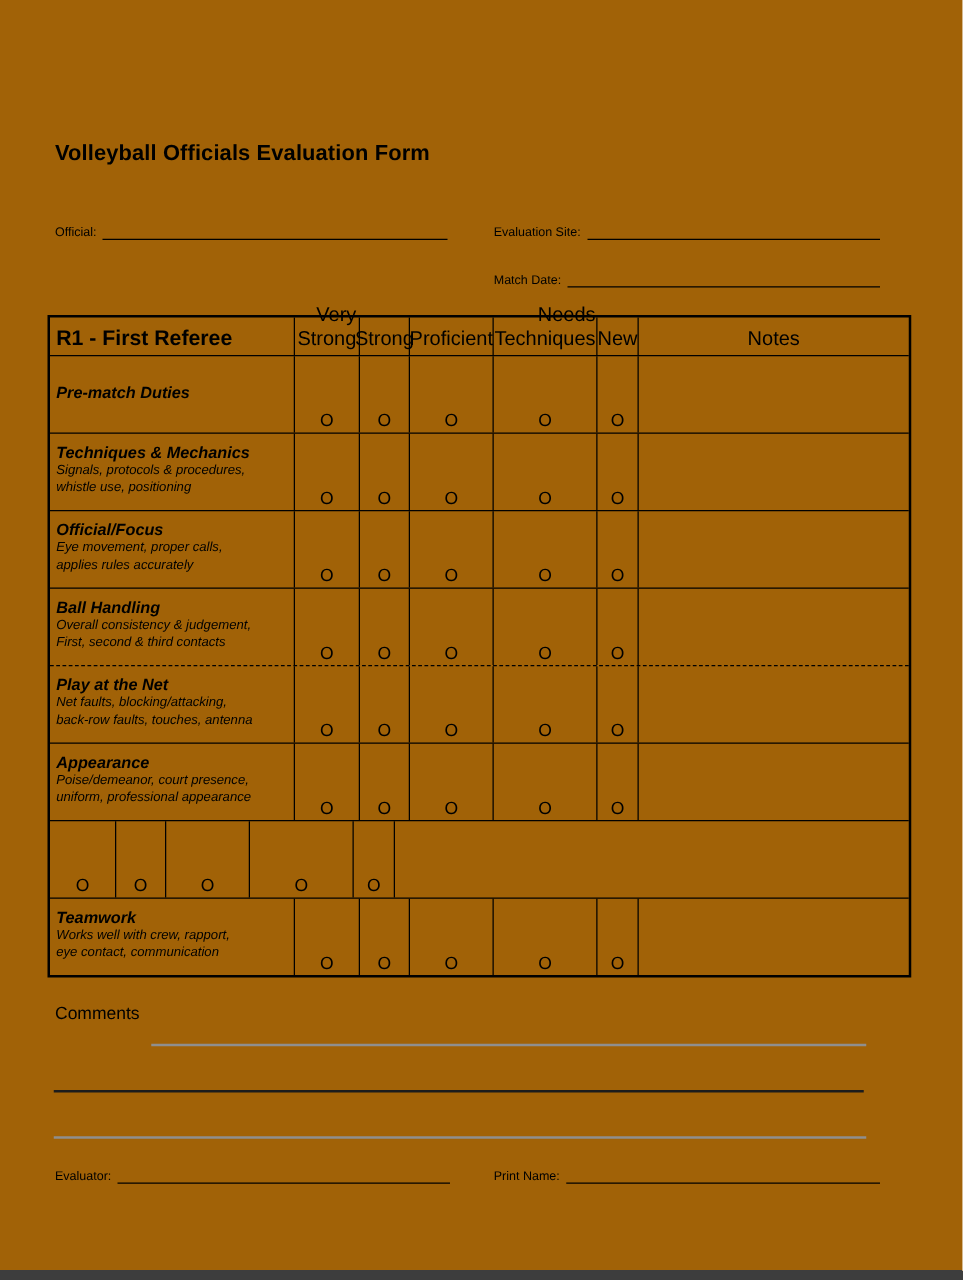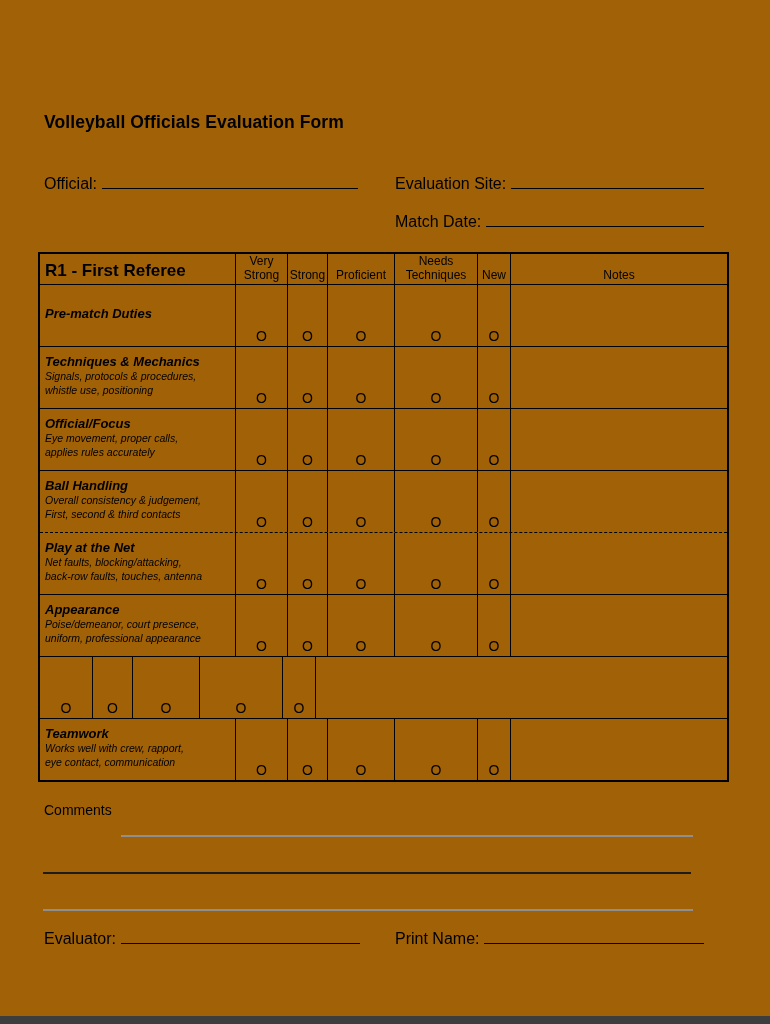--- a/index.html
+++ b/index.html
@@ -6,42 +6,42 @@
   .page {
     position:relative; width:770px; height:1024px; background:#a16207;
     font-family:"Liberation Sans", sans-serif; color:var(--ink,#000);
     overflow:hidden;
   }
   .title {
     position:absolute; left:44px; top:112px; margin:0;
     font-size:17.5px; font-weight:bold; letter-spacing:.1px;
   }
   
-  .fieldrow { position:absolute; display:flex; align-items:flex-start; font-size:16px; height:17px; }
+  .fieldrow { position:absolute; display:flex; align-items:flex-end; font-size:10px; height:17px; }
   .fline { flex:1; border-bottom:1.5px solid var(--ink,#000); margin-left:5px; height:13px; }
   #f-official  { left:44px;  top:175px; width:314px; }
   #f-evalsite  { left:395px; top:175px; width:309px; }
   #f-match     { left:44px;  top:213px; width:314px; }
   #f-matchdate { left:395px; top:213px; width:309px; }
   #f-evaluator { left:44px;  top:930px; width:316px; }
   #f-printname { left:395px; top:930px; width:309px; }
 
   
   .tbl { position:absolute; left:38px; top:252px; width:687px; border:2px solid var(--ink,#000); }
   .tr { display:flex; height:61px; border-top:1px solid var(--ink,#000); }
   .tr.head { height:30px; border-top:none; }
   .tr.dashed { border-top-style:dashed; }
   .c { box-sizing:border-box; border-left:1px solid var(--ink,#000); }
   .c:first-child { border-left:none; }
   .c0 { width:195px; } .c1 { width:52px; } .c2 { width:40px; } .c3 { width:67px; }
   .c4 { width:83px; } .c5 { width:33px; } .c6 { flex:1; }
   .hc0 { display:flex; align-items:flex-end; padding:12px 0 3px 5px;
          font-size:17px; font-weight:bold; }
   .hc { display:flex; flex-direction:column; justify-content:flex-end; align-items:center;
-        text-align:center; font-size:12px; line-height:1.18; padding-bottom:2px; white-space:pre-line; }
+        text-align:right; font-size:16px; line-height:1.18; padding-bottom:2px; white-space:pre-line; }
   .crit { display:flex; flex-direction:column; justify-content:center; padding:0 4px 3px 5px;font-style:italic; }
   .rtitle { font-weight:bold; font-size:13px; line-height:1.25; }
   .rsub { font-size:10.5px; line-height:1.3; }
   .rate { display:flex; align-items:flex-end; justify-content:center; padding-bottom:3px; }
   .mark { font-size:14px; line-height:1; }
 
   
   #comments-label { position:absolute; left:44px; top:802px; font-size:14px; }
   .cline { position:absolute; height:0; border-top:2px solid var(--ink,#000); }
   #cline1 { left:121px; top:835px; width:572px; border-top-color:var(--line-gray,#8f8f8f); }

